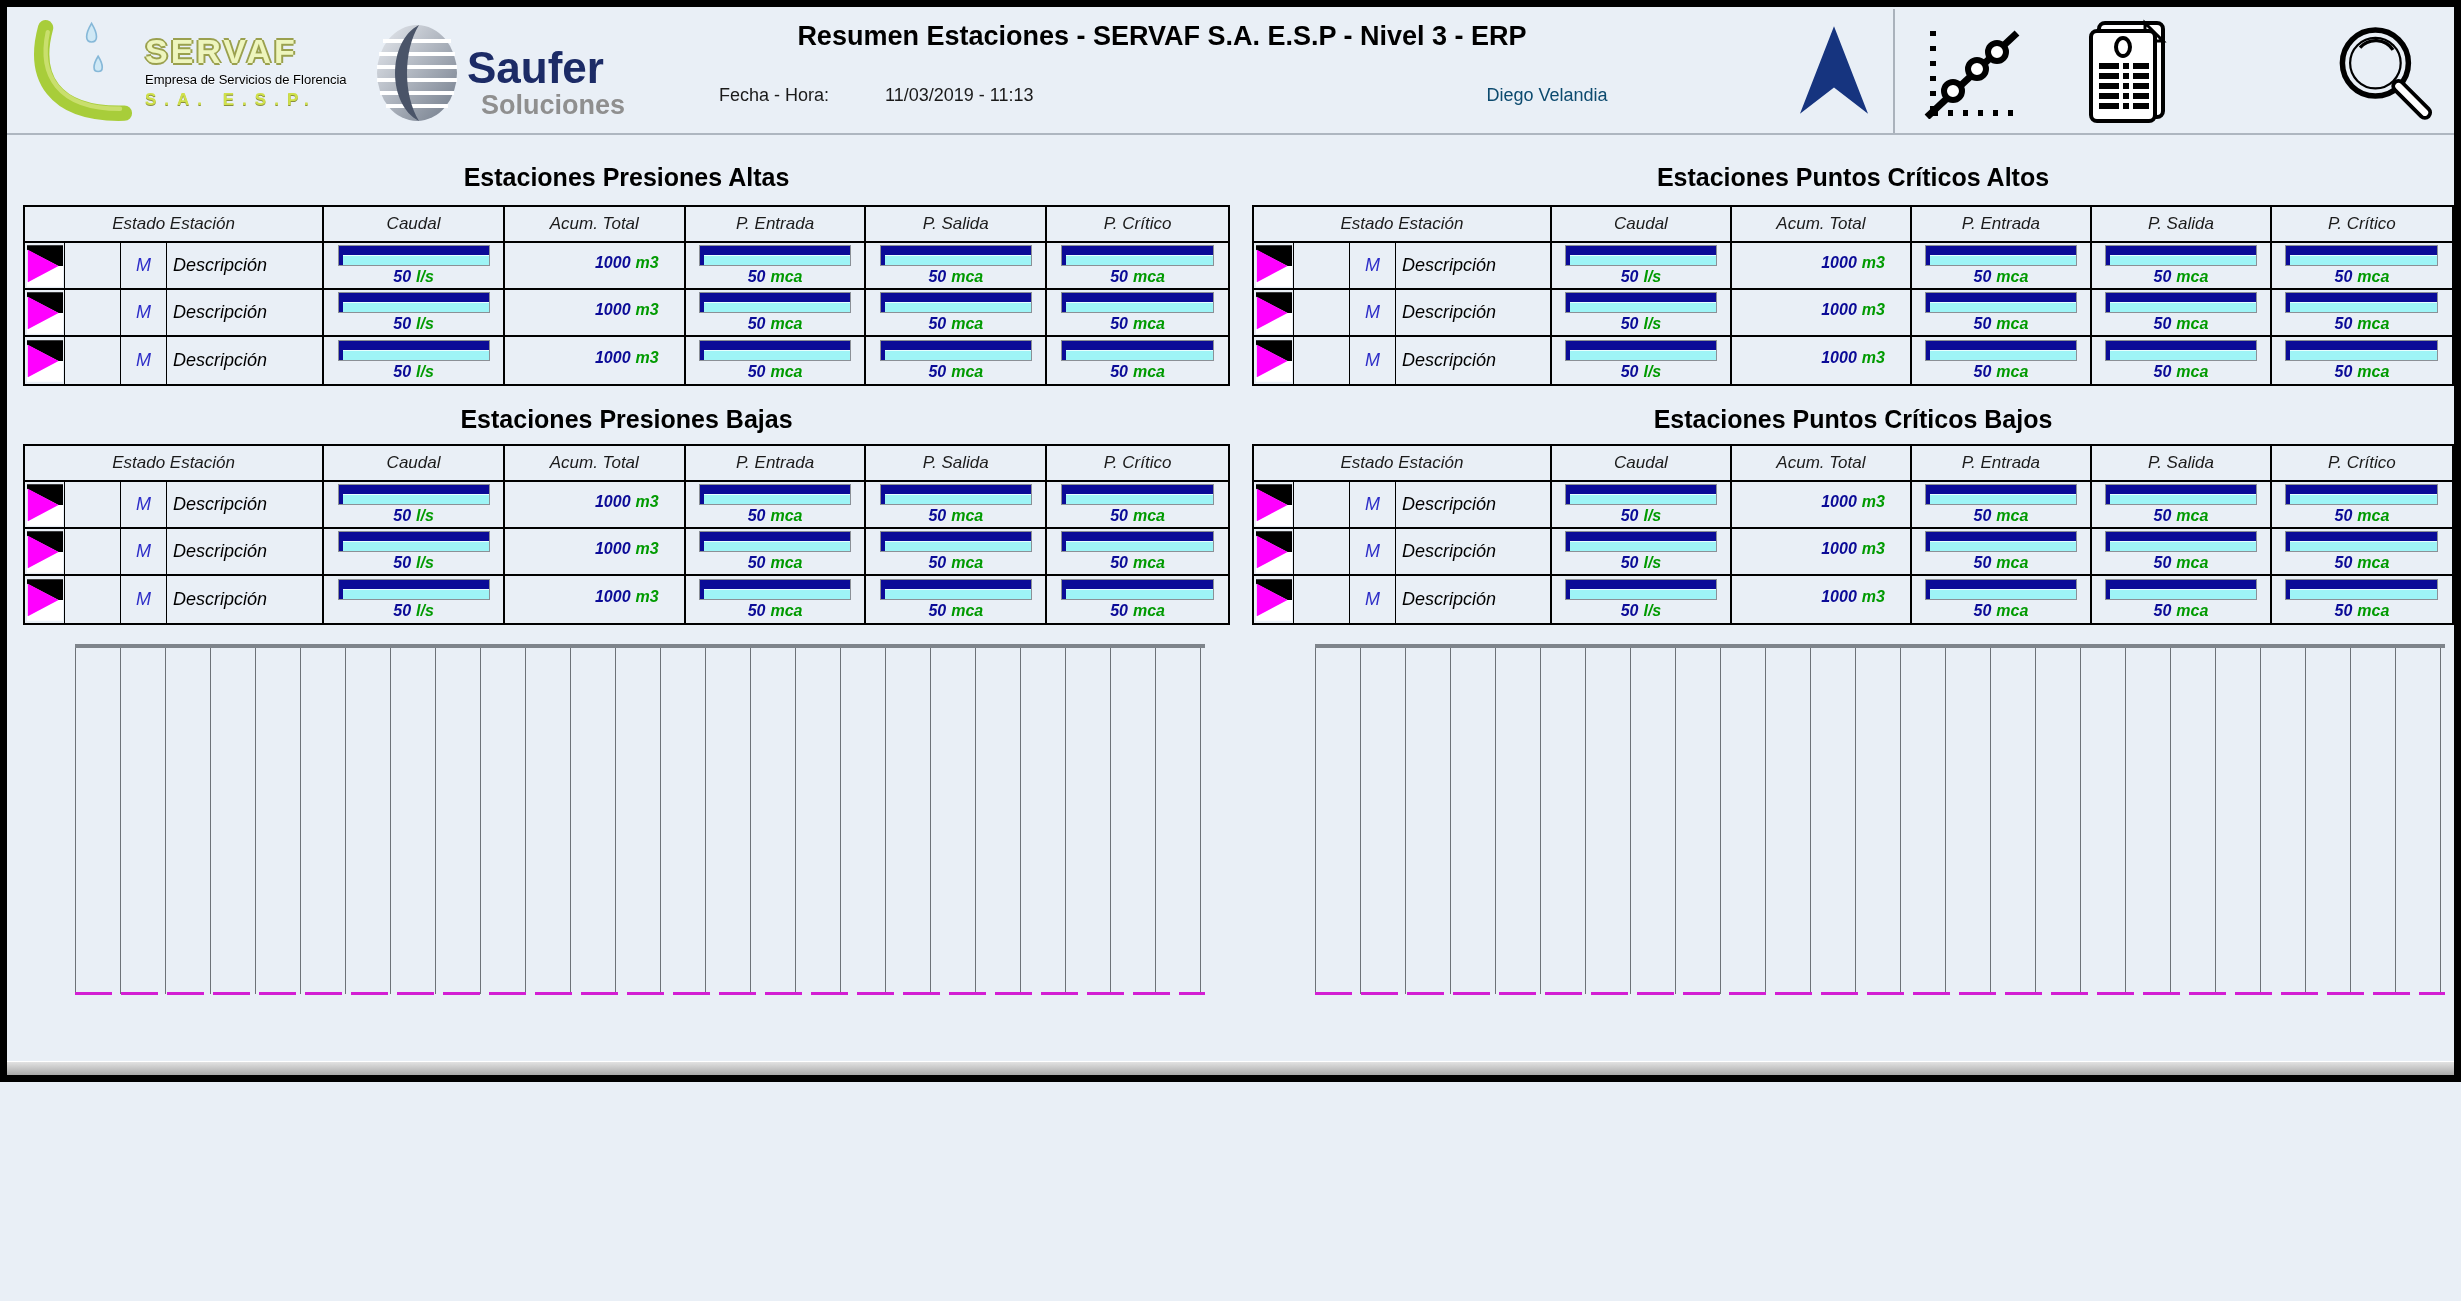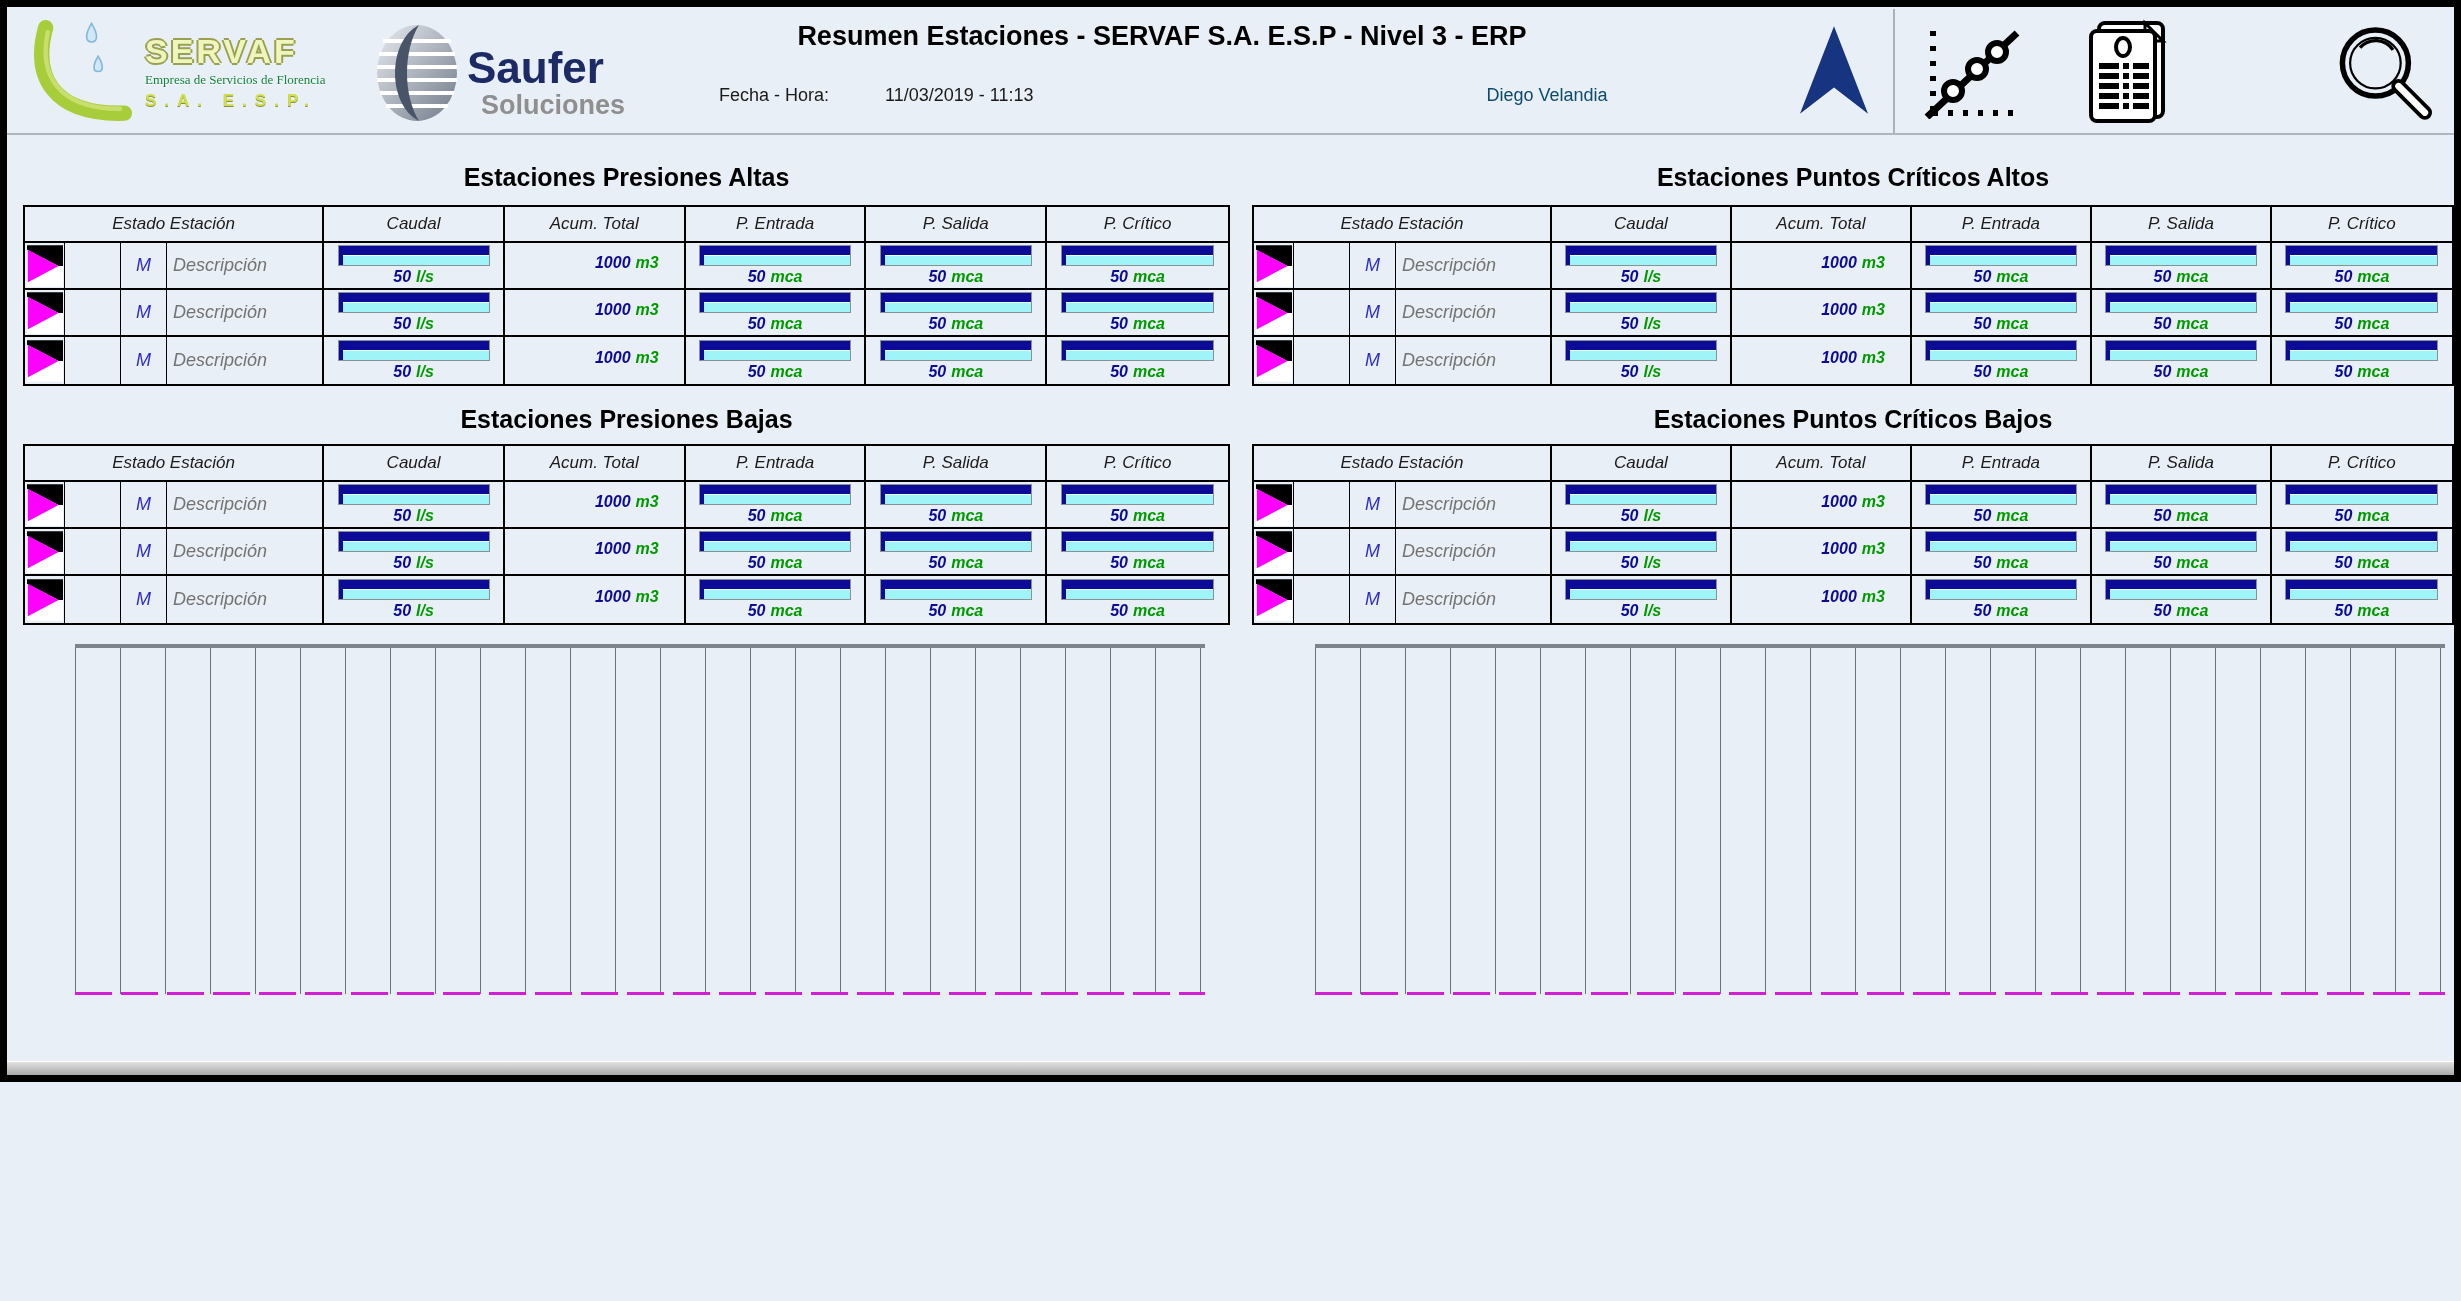--- a/index.html
+++ b/index.html
@@ -16,21 +16,21 @@
   .hdr-date-label { position:absolute; left:712px; top:78px; font-size:18px; color:#1a1a1a; }
   .hdr-date-value { position:absolute; left:878px; top:78px; font-size:18px; color:#1a1a1a; }
   .hdr-user { position:absolute; left:1420px; top:78px; width:240px; text-align:center;
               font-size:18px; color:#0c4a6e; }
   .hdr-divider { position:absolute; left:1886px; top:2px; width:2px; height:124px; background:#aab2bc; }
 
   .servaf-logo { position:absolute; left:22px; top:8px; width:340px; height:112px; display:flex; align-items:center; }
   .sv-text { margin-left:4px; }
   .sv-name { font-size:34px; font-weight:bold; letter-spacing:3px; color:#eef5bd;
              text-shadow:-2px 0 #9aa04e, 2px 0 #9aa04e, 0 -2px #9aa04e, 0 2px #9aa04e; }
-  .sv-tag  { font-size:13px; color:#15803d; text-shadow:0 1px #fff; margin-top:1px;font-family:Liberation Serif, serif; }
+  .sv-tag  { font-size:13px; color:#000000; text-shadow:0 1px #fff; margin-top:1px; }
   .sv-suffix { font-size:17px; font-weight:bold; letter-spacing:8px; color:#cfe04a;
                text-shadow:0 1px #8a8f3f; margin-top:3px; }
 
   .saufer-logo { position:absolute; left:368px; top:12px; width:300px; height:108px; display:flex; align-items:center; }
   .sf-text { margin-left:6px; }
   .sf-name { font-size:44px; font-weight:bold; color:#1c2b66; line-height:44px;margin-top:20px; }
   .sf-tag  { font-size:27px; font-weight:bold; color:#8f8f8f; margin-left:14px; }
 
   .hdr-icon { position:absolute; cursor:pointer; }
 
@@ -47,21 +47,21 @@
   .st-h-cell.last { border-right:none; }
   .st-row { display:flex; height:47px; border-bottom:2px solid #000; }
   .st-row:last-child { border-bottom:none; }
 
   .c-est { flex:0 0 24.87%; display:flex; border-right:2px solid #000; }
   .flag-cell { width:40px; border-right:1px solid #000; display:flex; align-items:center;
                justify-content:center; cursor:pointer; }
   .blank-cell { width:56px; border-right:1px solid #000; }
   .m-cell { width:46px; border-right:1px solid #000; color:#2d2dc8; font-size:18px;
             display:flex; align-items:center; justify-content:center; cursor:pointer; }
-  .desc-cell { flex:1; color:#737373; font-size:18px; display:flex; align-items:center;
+  .desc-cell { flex:1; color:#000000; font-size:18px; display:flex; align-items:center;
                padding-left:6px; cursor:pointer; }
 
   .c-col { flex:0 0 15.026%; border-right:2px solid #000; display:flex; flex-direction:column;
            align-items:center; justify-content:center; gap:2px; }
   .c-col.last { border-right:none; }
   .c-col.acum { align-items:flex-end; padding-right:25px; padding-bottom:6px; }
 
   .bar { width:85%; height:21px; border:1px solid #8b9096; position:relative; background:#9ef4f6; }
   .bar-top { position:absolute; left:0; top:0; width:100%; height:10px; background:#0b0b97;
              border-bottom:1px solid #e6ffff; }

